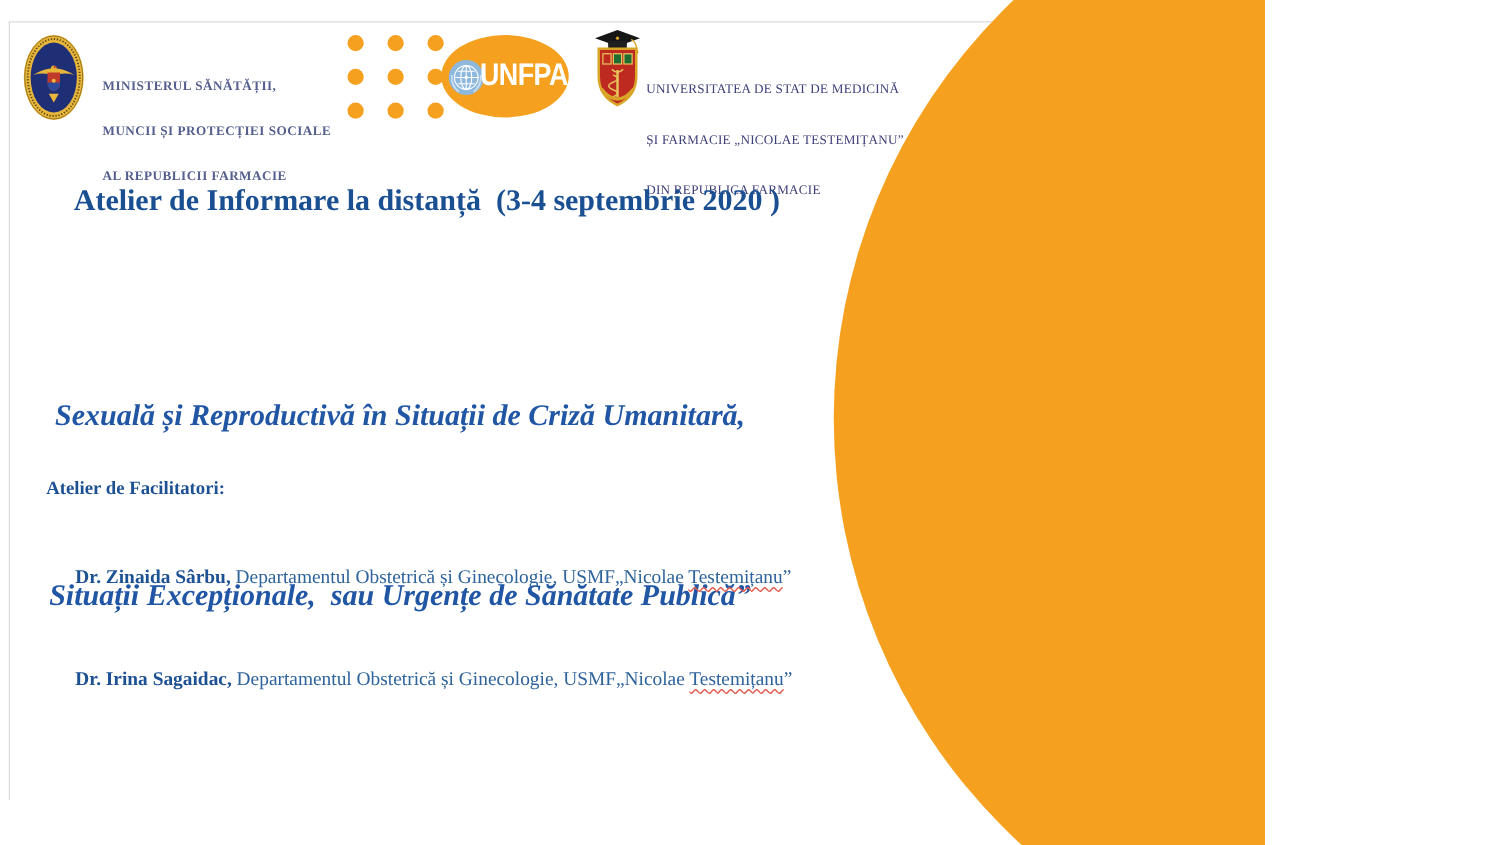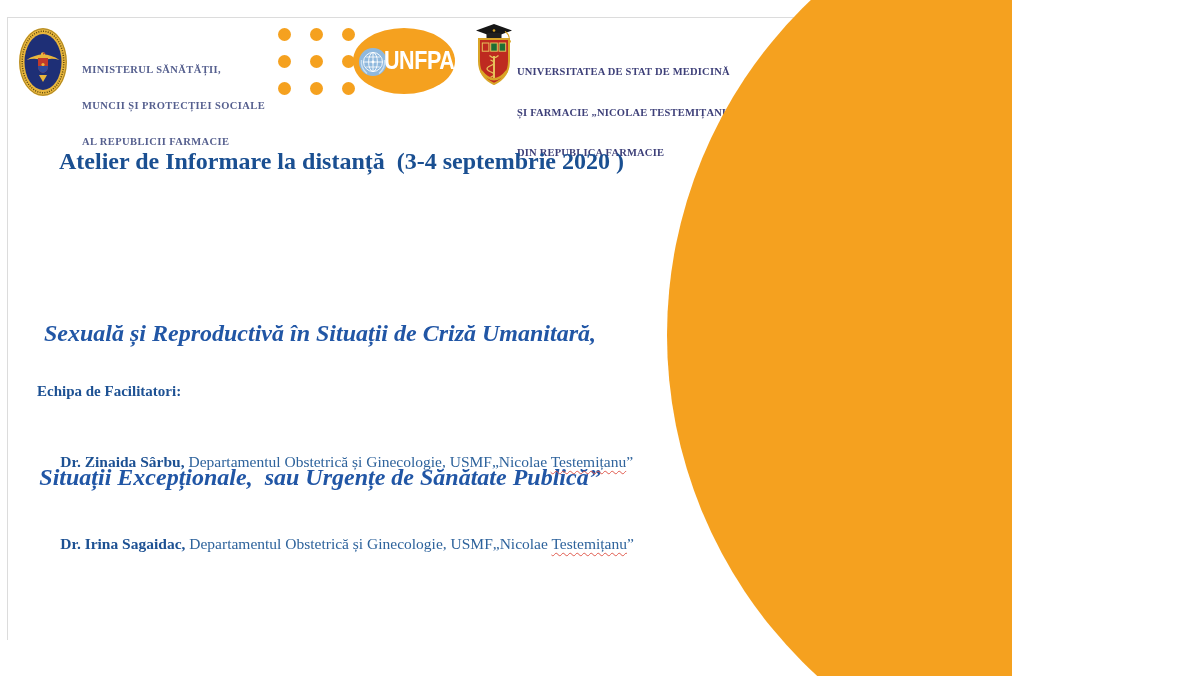--- a/index.html
+++ b/index.html
@@ -35,21 +35,21 @@
   }
   .un-emblem{position:absolute;left:80px;top:19px;width:30px;height:30px;}
   .unfpa-wordmark{
     position:absolute;left:106px;top:0;height:66px;line-height:64px;
     font-family:"Liberation Sans",sans-serif;font-weight:bold;font-size:25px;
     color:#ffffff;letter-spacing:-.5px;transform:scaleX(.86);transform-origin:left center;
   }
   .university-emblem{position:absolute;left:474px;top:23px;width:40px;height:66px;z-index:1;}
   .university-name{
     position:absolute;left:517px;top:38px;z-index:1;
-    font-weight:bold;font-size:10.5px;line-height:13.5px;letter-spacing:.2px;
+    font-weight:normal;font-size:10.5px;line-height:13.5px;letter-spacing:.2px;
     color:#3E4079;white-space:pre;
   }
 
   
   .slide-title{
     position:absolute;left:16px;top:148px;width:608px;text-align:right;z-index:1;
     font-weight:bold;font-size:24px;color:#1A4F91;white-space:pre-wrap;
   }
   .workshop-quote{
     position:absolute;left:16px;top:213px;width:608px;text-align:center;z-index:1;
@@ -158,21 +158,21 @@
     <div>DIN REPUBLICA FARMACIE</div>
   </div>
 
   <div class="slide-title">Atelier de Informare la distanță  (3-4 septembrie 2020 )</div>
 
   <div class="workshop-quote">
     <div>Sexuală și Reproductivă în Situații de Criză Umanitară,</div>
     <div>Situații Excepționale,  sau Urgențe de Sănătate Publică”</div>
   </div>
 
-  <div class="fac-heading">Echipa de Facilitatori:</div>
+  <div class="fac-heading">Atelier de Facilitatori:</div>
   <div class="fac-list">
     <div class="fac-row">
       <span class="fac-name">Dr. Zinaida Sârbu,</span><span> Departamentul Obstetrică și Ginecologie, USMF„Nicolae <span class="sq">Testemițanu</span>”</span>
     </div>
 
 
     <div class="fac-row">
       <span class="fac-name">Dr. Irina Sagaidac,</span><span> Departamentul Obstetrică și Ginecologie, USMF„Nicolae <span class="sq">Testemițanu</span>”</span>
     </div>
 

